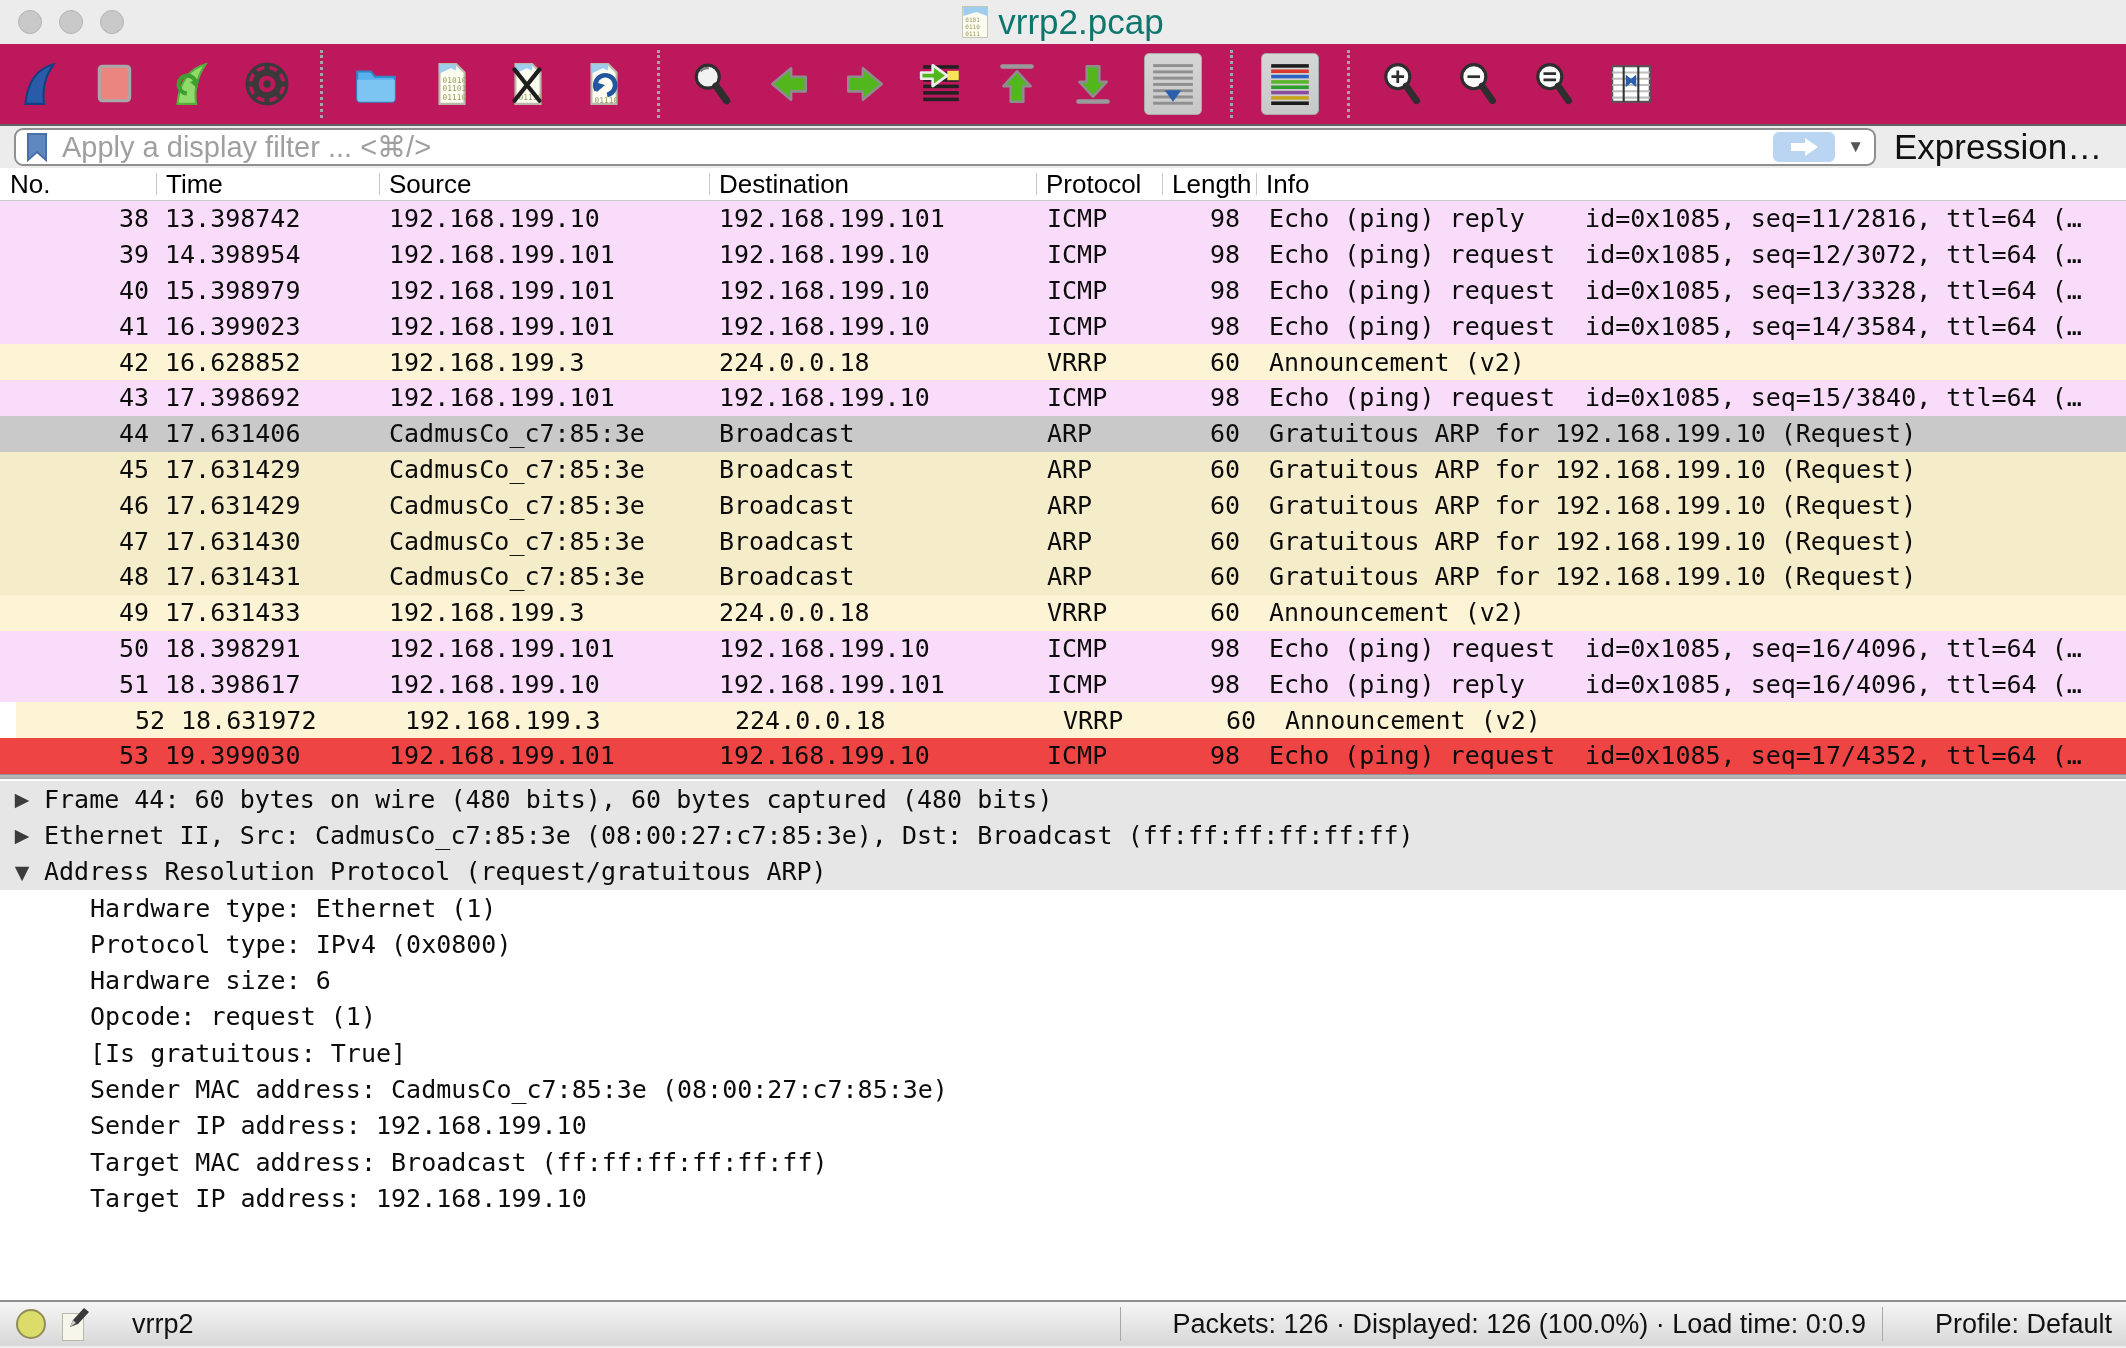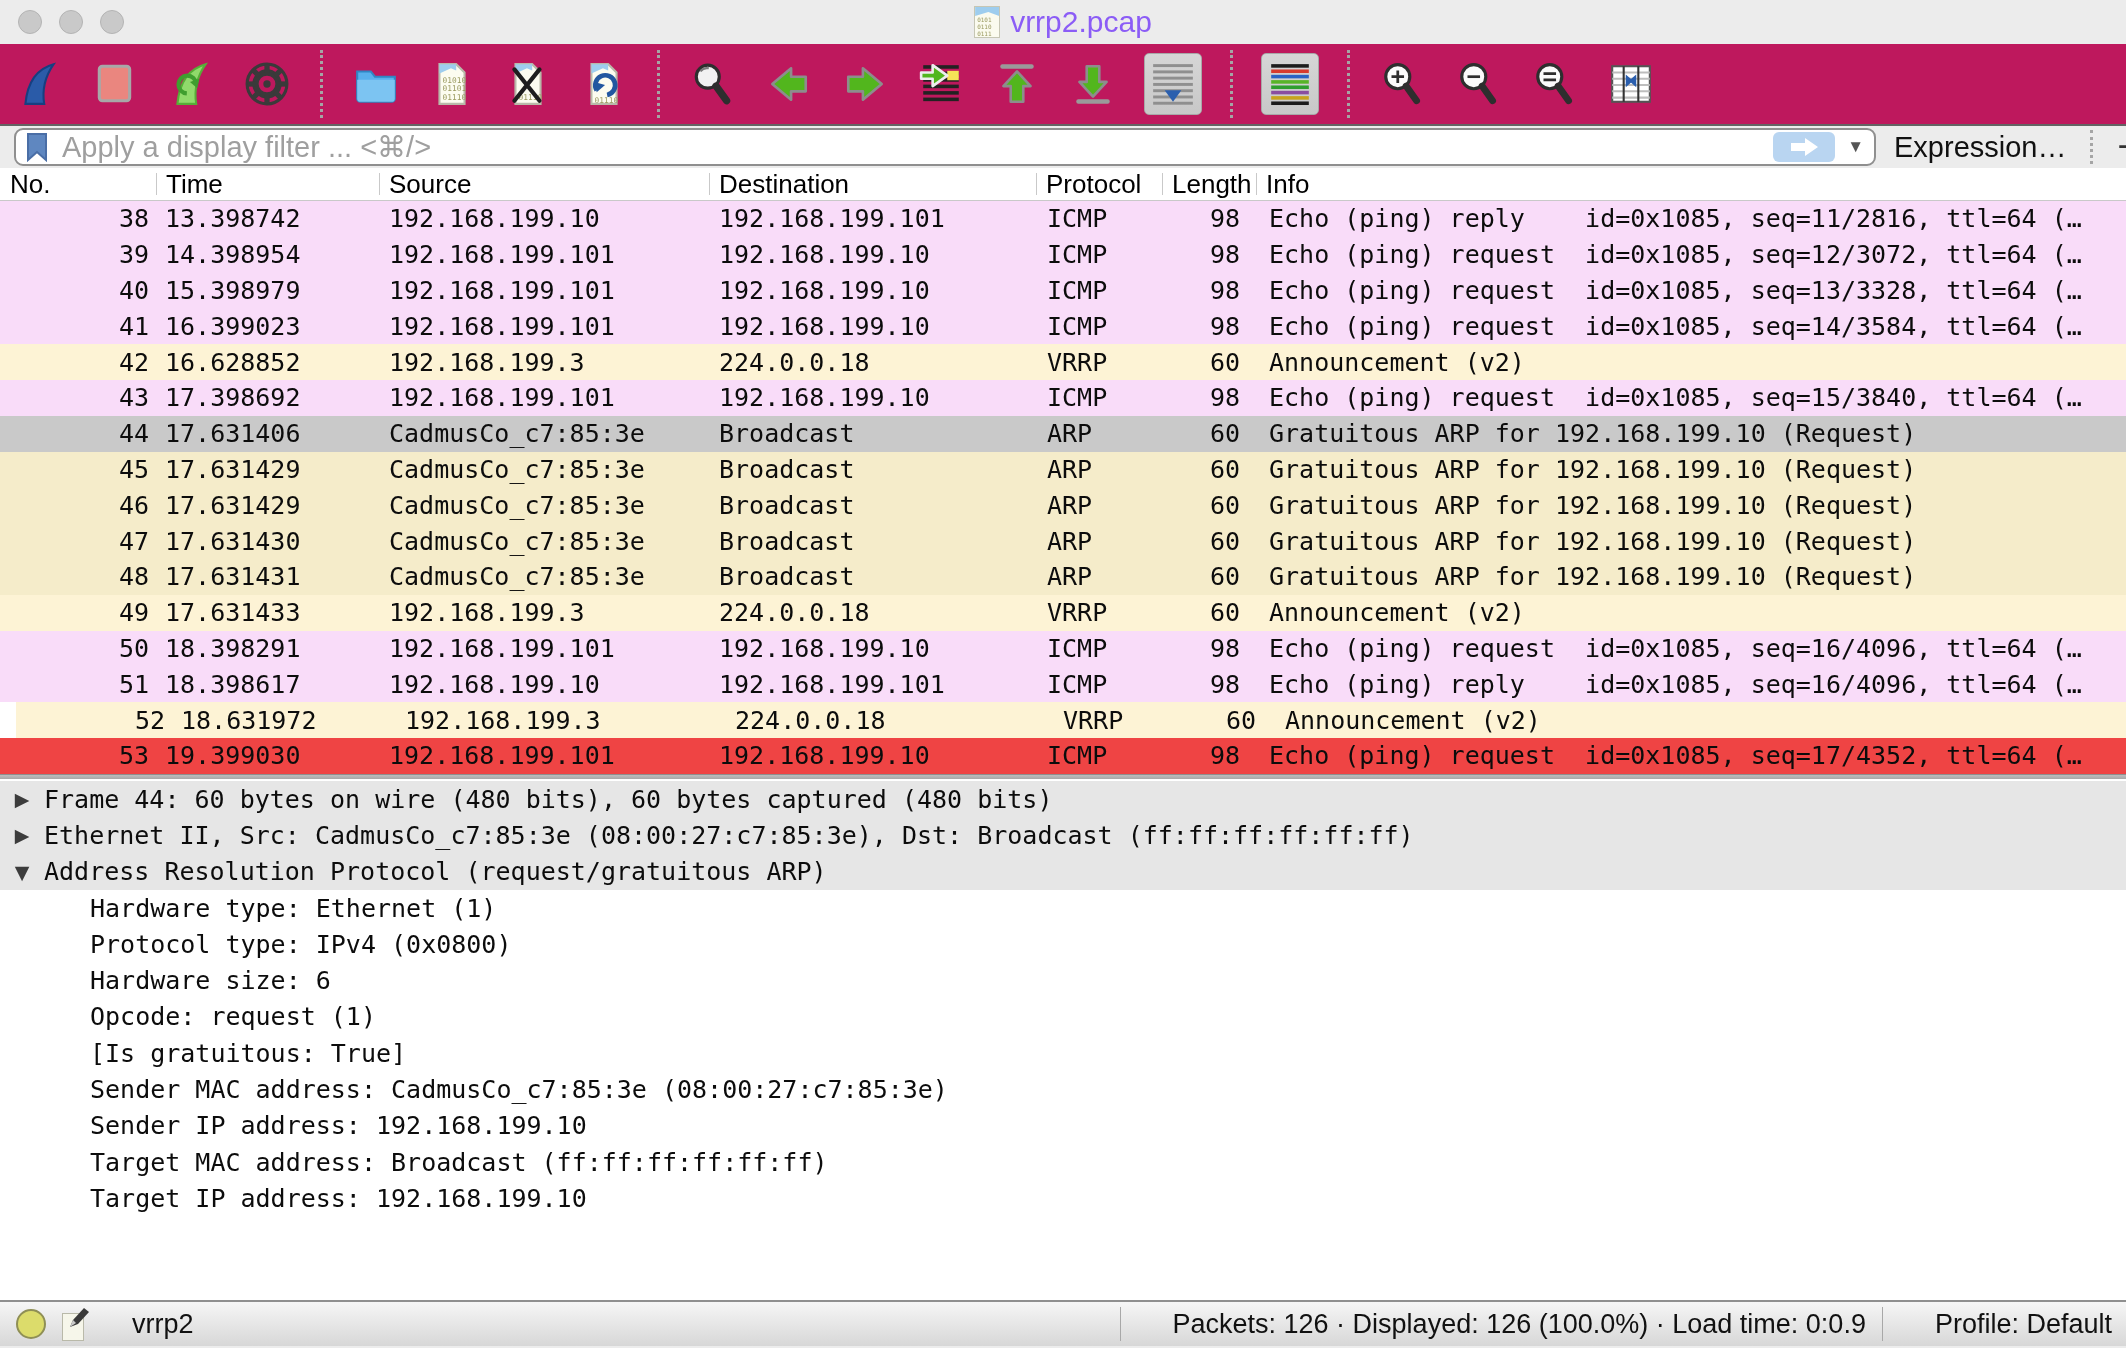--- a/index.html
+++ b/index.html
@@ -11,21 +11,21 @@
   .titlebar { height:44px; position:relative; display:flex; align-items:center; justify-content:center;
               background:#ececec; }
   .traffic { position:absolute; left:18px; top:10px; display:flex; gap:17px; }
   .tl { width:24px; height:24px; border-radius:50%; background:#c9c9c9; border:1px solid #b4b4b4; }
   .title-wrap { display:flex; align-items:center; gap:10px; }
   .title-doc { width:26px; height:32px; position:relative; background:#fbfbef; border:1px solid #c6c6b4; }
   .title-doc .fin { position:absolute; top:0; left:0; width:100%; height:9px; background:#9ecdee;
                     clip-path:polygon(0 0,100% 0,100% 100%,55% 55%,0 100%); }
   .title-doc .bin { position:absolute; top:9px; left:2px; font-family:"DejaVu Sans Mono",monospace;
                     font-size:6px; line-height:7px; color:#9a9a60; }
-  .title-text { font-size:30px; color:#8b5cf6; }
+  .title-text { font-size:35px; color:#0f766e; }
 
   
   .toolbar { height:82px; display:flex; align-items:center; padding:0 14px; gap:26px;
              background:#be185d; border-bottom:2px solid #636363; }
   .tbtn { width:50px; height:52px; display:flex; align-items:center; justify-content:center; flex:none; }
   .tbtn.pressed { background:linear-gradient(#d6d6d6,#c8c8c8); border:1px solid #a8a8a8; border-radius:5px;
                   width:58px; height:62px; }
   .tsep { width:0; height:68px; border-left:3px dotted #a5a5a5; flex:none; margin:0 2px; }
   .tbtn svg { display:block; }
 
@@ -34,21 +34,21 @@
   .filter-input { flex:none; width:1862px; height:38px; background:#ffffff; border:2px solid #8f8f8f;
                   border-radius:9px; display:flex; align-items:center; padding:0 8px 0 6px; }
   .bookmark { width:30px; height:30px; flex:none; margin-right:10px; }
   .filter-input input { flex:1; border:none; outline:none; font-size:29px; color:#222;
                         font-family:"Liberation Sans",sans-serif; background:transparent; }
   .filter-input input::placeholder { color:#9f9f9f; }
   .apply-btn { width:62px; height:30px; background:#b9d5f1; border-radius:6px; flex:none;
                display:flex; align-items:center; justify-content:center; margin-right:12px; }
   .apply-btn svg { display:block; }
   .apply-caret { font-size:17px; color:#555; flex:none; margin-right:2px; }
-  .expression { font-size:29px; color:#111; flex:none; }
+  .expression { font-size:35px; color:#111; flex:none; }
   .fsep { width:0; height:34px; border-left:3px dotted #a5a5a5; flex:none; margin:0 6px; }
   .plus { font-size:36px; color:#333; flex:none; line-height:1; margin-right:8px; }
 
   
   .pheader { height:33px; background:#ffffff; display:grid;
              grid-template-columns:157px 223px 330px 327px 126px 94px 1fr;
              font-size:26px; color:#000; border-bottom:1px solid #c9c9c9; }
   .phcell { position:relative; display:flex; align-items:center; padding-left:9px; }
   .phcell.first { padding-left:10px; }
   .phcell::after { content:""; position:absolute; right:0; top:5px; bottom:5px; width:1px; background:#c9c9c9; }

